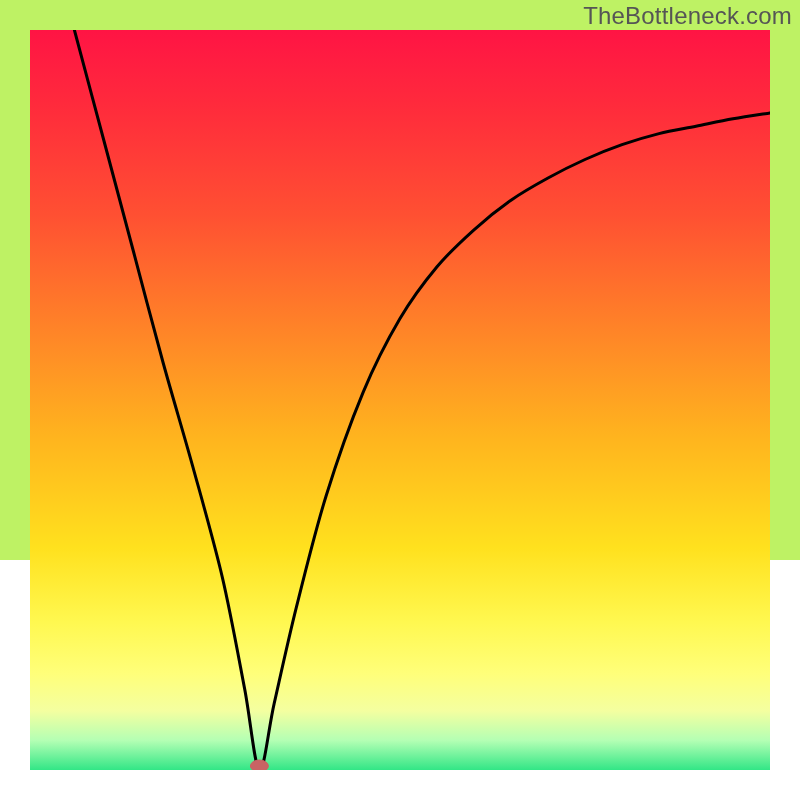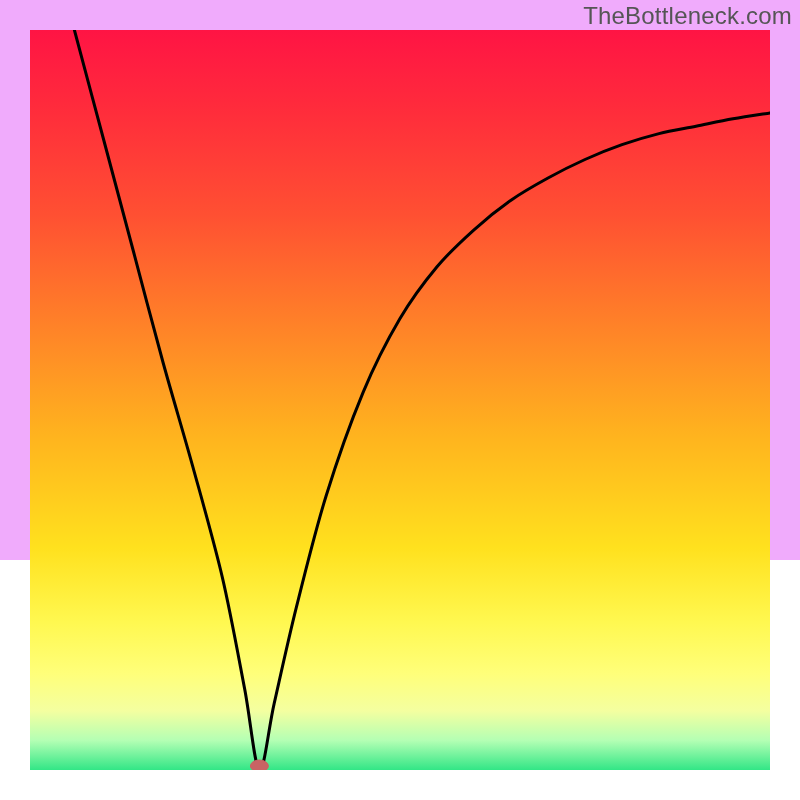--- a/index.html
+++ b/index.html
@@ -8,21 +8,21 @@
     width: 800px;
     height: 800px;
     background: #ffffff;
     font-family: Arial, Helvetica, sans-serif;
     overflow: hidden;
   }
   .outer {
     position: relative;
     width: 800px;
     height: 560px;
-    background: #f0abfc;
+    background: #bef264;
   }
   .watermark {
     position: absolute;
     top: 2px;
     right: 8px;
     color: #555555;
     font-size: 24px;
     font-weight: 400;
     letter-spacing: 0.2px;
     z-index: 10;

